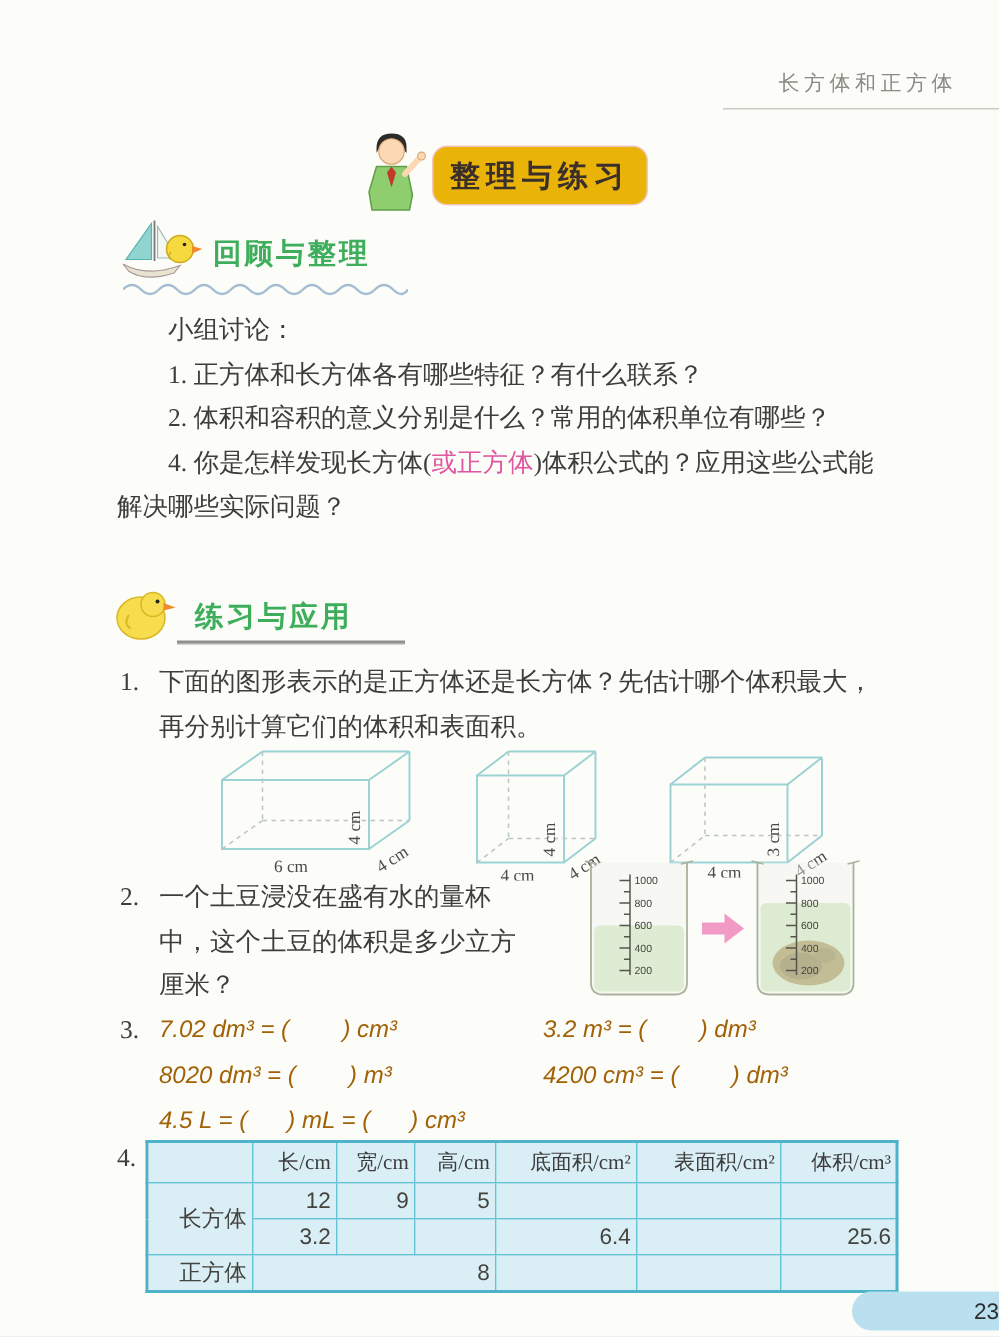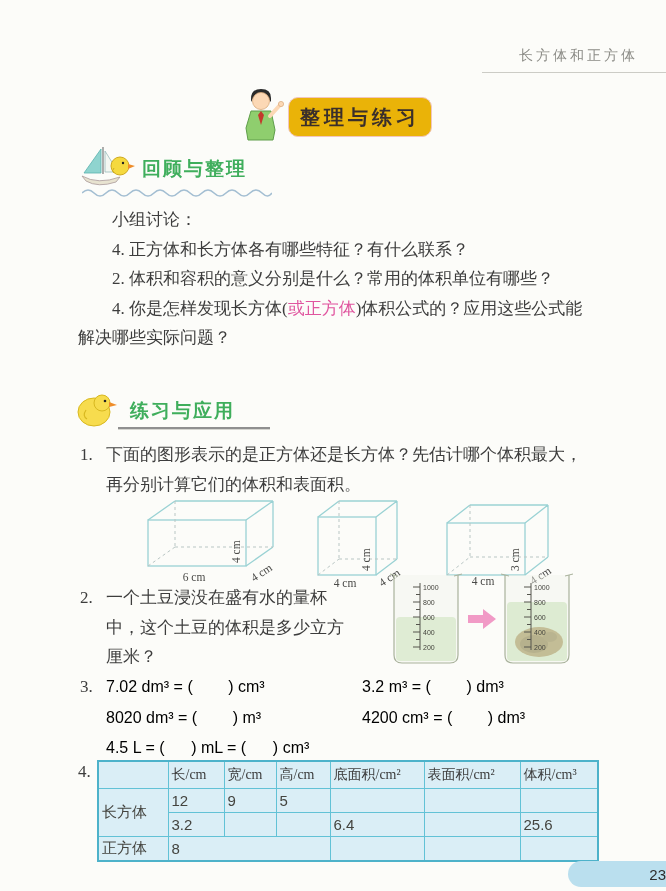--- a/index.html
+++ b/index.html
@@ -47,27 +47,27 @@
   .dim-label { font-family:"Liberation Serif","DejaVu Serif",serif; font-size:11.5px; fill:#4a4a48; }
 
   .q2 { position:absolute; left:80px; top:583px; width:300px; }
   .q2 .qtext { width:248px; }
   .beakers { position:absolute; left:388px; top:571px; }
   .scale-label { font-family:"Liberation Sans","DejaVu Sans",sans-serif; font-size:7px; fill:#45453e; }
 
   
   .q3-left { position:absolute; left:80px; top:672px; width:290px; }
   .q3-right { position:absolute; left:362px; top:672px; width:240px; }
-  .conv { font-family:"Liberation Sans","DejaVu Sans",sans-serif; font-size:16px; line-height:30.5px; white-space:pre; color:#000000; }
+  .conv { font-family:"Liberation Sans","DejaVu Sans",sans-serif; font-size:16px; line-height:30.5px; white-space:pre; color:#a16207;font-style:italic; }
 
   
   .q4-num { position:absolute; left:78px; top:762px; font-size:17px; }
   .q4-table { position:absolute; left:97px; top:760px; border-collapse:collapse; table-layout:fixed; border:2px solid #4db2ca; }
   .q4-table th, .q4-table td {
-    border:1px solid #62c2d6; background:#daeef6; text-align:left; padding:0 3px;
+    border:1px solid #62c2d6; background:#daeef6; text-align:right; padding:0 3px;
     font-weight:normal; overflow:hidden;
   }
   .q4-table th { font-size:14px; height:26px; color:#3c3c3c; }
   .q4-table td { height:23px; font-family:"Liberation Sans","DejaVu Sans",sans-serif; font-size:15px; color:#44443f; }
   .q4-table td.rowlab { font-family:"Liberation Serif","DejaVu Serif",serif; font-size:15px; }
 
   
   .page-pill {
     position:absolute; left:568px; top:861px; width:98px; height:26px;
     background:#badfee; border-radius:13px 0 0 13px;
@@ -103,21 +103,21 @@
     <polygon points="52,20 59,22 52,25" fill="#ef8d2a"></polygon>
     <path d="M38,24 Q35,27 38,29" stroke="#cfa91e" stroke-width="1" fill="none"></path>
   </svg>
   <div class="review-heading">回顾与整理</div>
   <svg class="wave-line" width="190" height="12" viewBox="0 0 190 12">
     <path d="M0,7 Q6,1 12,7 T24,7 T36,7 T48,7 T60,7 T72,7 T84,7 T96,7 T108,7 T120,7 T132,7 T144,7 T156,7 T168,7 T180,7 T190,7" stroke="#a3bed2" stroke-width="1.6" fill="none"></path>
   </svg>
 
   <div class="discussion">
     <p>小组讨论：</p>
-    <p>4. 正方体和长方体各有哪些特征？有什么联系？</p>
+    <p>1. 正方体和长方体各有哪些特征？有什么联系？</p>
     <p>2. 体积和容积的意义分别是什么？常用的体积单位有哪些？</p>
     <p><span>4. 你是怎样发现长方体(</span><span class="pink">或正方体</span><span>)体积公式的？应用这些公式能解决哪些实际问题？</span></p>
   </div>
 
   <svg class="practice-icon" width="46" height="40" viewBox="0 0 46 40">
     <ellipse cx="20" cy="22" rx="16" ry="14" fill="#f7dc4e" stroke="#d8b820" stroke-width="1"></ellipse>
     <circle cx="28" cy="13" r="8" fill="#f7dc4e" stroke="#d8b820" stroke-width="1"></circle>
     <circle cx="31" cy="11" r="1.3" fill="#222"></circle>
     <polygon points="35,12 43,15 35,17" fill="#ef8d2a"></polygon>
     <path d="M12,20 Q8,26 13,29" stroke="#d8b820" stroke-width="1.2" fill="none"></path>

